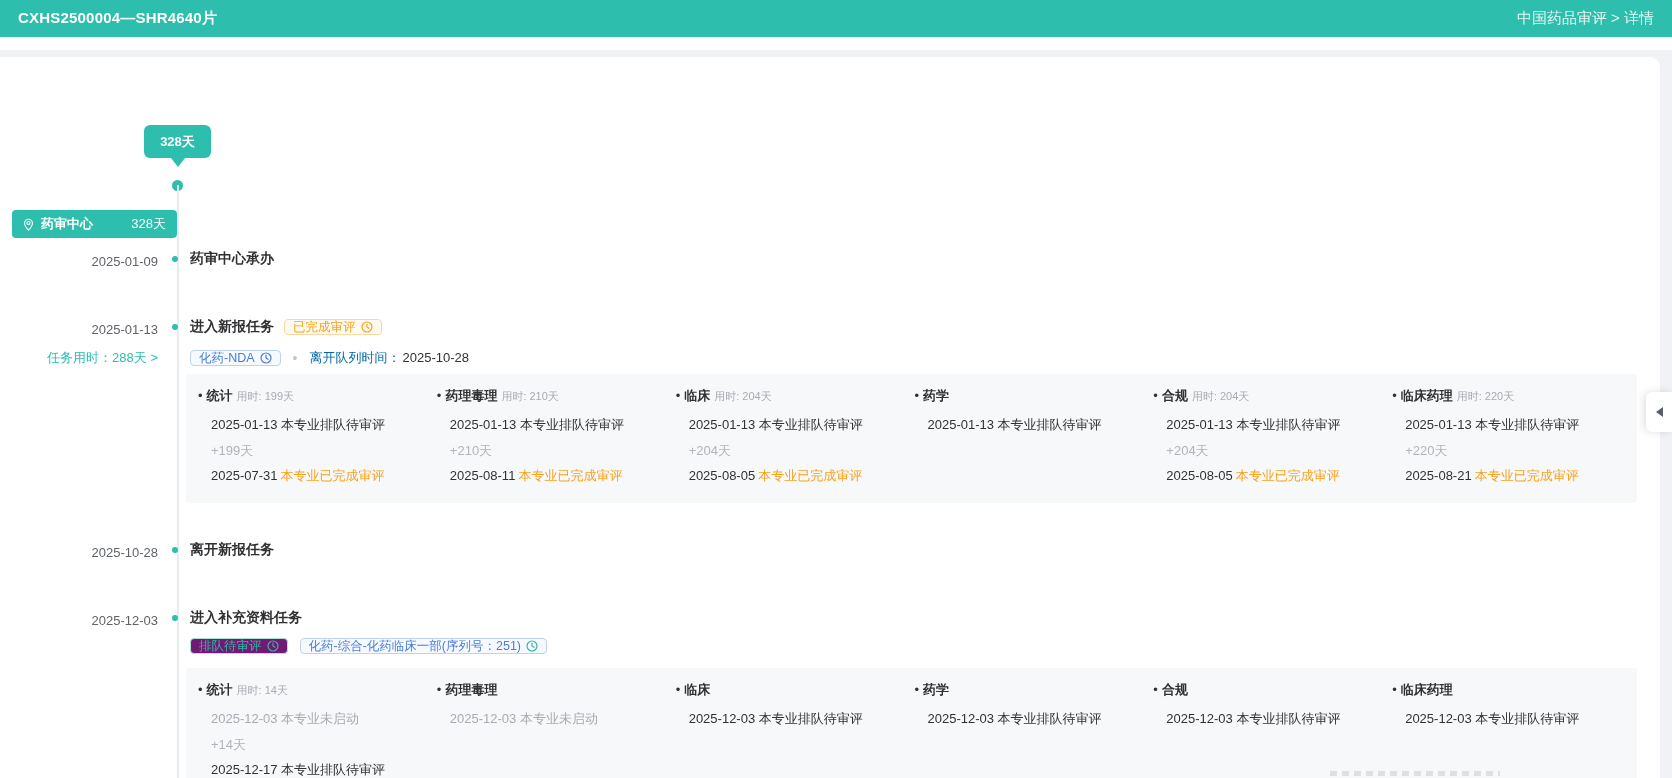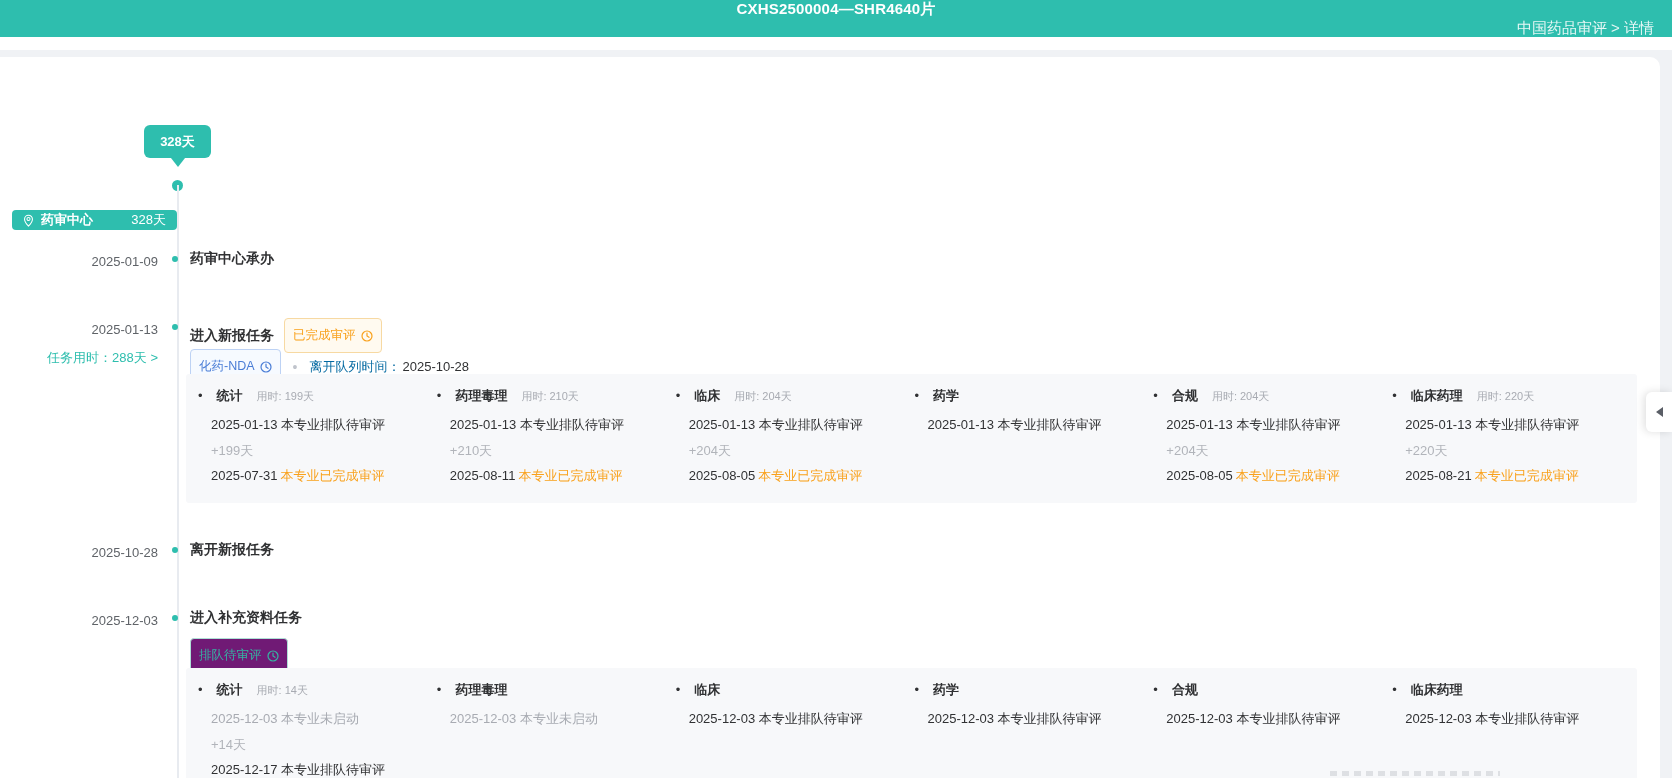--- a/index.html
+++ b/index.html
@@ -1,60 +1,60 @@
 <!DOCTYPE html>
 <html><head>
 <meta charset="utf-8">
 <style>
   * { margin:0; padding:0; box-sizing:border-box; }
   html,body { width:1672px; height:778px; }
   body { font-family:"Liberation Sans","DejaVu Sans",sans-serif; background:#f0f2f5; position:relative; overflow:hidden; }
 
-  .topbar { position:absolute; left:0; top:0; width:1672px; height:37px; background:#2ebeae; display:flex; align-items:center; padding:0 18px; z-index:5;flex-direction:column; }
+  .topbar { position:absolute; left:0; top:0; width:1672px; height:37px; background:#2ebeae; display:flex; align-items:center; padding:0 18px; z-index:5; }
   .topbar-title { color:#fff; font-size:15px; font-weight:bold; letter-spacing:.2px; }
   .breadcrumb { margin-left:auto; color:rgba(255,255,255,.88); font-size:15px; cursor:pointer; }
 
   .subbar { position:absolute; left:0; top:37px; width:1672px; height:13px; background:#fff; }
 
   .panel { position:absolute; left:0; top:57px; width:1660px; height:721px; background:#fff; border-top-right-radius:10px; }
   .panel-toolbar { height:43px; display:flex; align-items:center; padding:0 10px 0 16px; border-bottom:1px solid #f0f1f4; }
   .panel-title { font-size:14px; font-weight:bold; color:#303133; }
   .btn-download { margin-left:auto; background:#2ebeae; color:#fff; border:none; border-radius:4px; height:26px; padding:0 15px; font-size:13px; font-weight:bold; cursor:pointer; font-family:inherit; }
 
   .bubble { position:absolute; left:144px; top:68px; width:67px; height:33px; background:#2ebeae; border-radius:6px; color:#fff; font-size:13px; font-weight:bold; display:flex; align-items:center; justify-content:center; }
   .bubble::after { content:""; position:absolute; top:100%; left:50%; margin-left:-7px; border:7px solid transparent; border-top:9px solid #2ebeae; }
   .top-dot { position:absolute; left:172px; top:123px; width:11px; height:11px; border-radius:50%; background:#2ebeae; }
   .tl-line { position:absolute; left:177px; top:128px; width:2px; height:593px; background:#e8ebf0; }
 
-  .org-badge { position:absolute; left:12px; top:153px; width:165px; height:20px; background:#2ebeae; border-radius:4px; color:#fff; display:flex; align-items:center; gap:7px; padding:0 11px; font-size:13px; }
+  .org-badge { position:absolute; left:12px; top:153px; width:165px; height:28px; background:#2ebeae; border-radius:4px; color:#fff; display:flex; align-items:center; gap:7px; padding:0 11px; font-size:13px; }
   .org-name { font-weight:bold; }
   .org-days { margin-left:auto; }
 
   .event { position:absolute; left:0; width:1660px; }
   .ev-date { position:absolute; left:0; top:1px; width:158px; text-align:right; font-size:13px; color:#5f6368; }
   .ev-dot { position:absolute; left:172px; top:3px; width:6px; height:6px; background:#fff; border:3px solid #2ebeae; border-radius:50%; }
   .ev-head { position:absolute; left:190px; top:-3px; display:flex; align-items:center; gap:10px; }
   .ev-title { font-size:14px; font-weight:bold; color:#303133; }
 
-  .badge { display:inline-flex; align-items:center; gap:5px; height:35px; padding:0 8px; border-radius:4px; font-size:12.5px; border:1px solid; background:#fff; cursor:pointer; }
+  .badge { display:inline-flex; align-items:center; gap:5px; height:16px; padding:0 8px; border-radius:4px; font-size:12.5px; border:1px solid; background:#fff; cursor:pointer; }
   .badge-orange { color:#f9a11c; border-color:#f7d9a2; background:#fffaf0; }
   .badge-blue   { color:#4a7dd6; border-color:#bdd2f4; background:#f6faff; }
   .badge-teal   { color:#35b5a2; border-color:#aee0d6; background:#701a75; }
   .ck { flex:0 0 auto; }
   .ck-green { color:#35b5a2; }
 
   .ev-duration { position:absolute; left:0; top:28px; width:158px; text-align:right; font-size:13px; color:#2ebeae; cursor:pointer; }
   .tags-row { position:absolute; left:190px; display:flex; align-items:center; gap:12px; font-size:13px; }
   .dot-sep::before { content:"•"; color:#c0c4cc; font-size:14px; }
   .queue-label { color:#0369a1; }
   .queue-value { color:#303133; margin-left:2px; }
 
   .grid { position:absolute; left:186px; width:1451px; background:#f7f8fa; border-radius:3px; display:grid; grid-template-columns:repeat(6,1fr); padding:13px 6px 10px 12px; }
   .col { padding-right:10px; }
-  .col-head { display:flex; align-items:baseline; gap:14px; margin-bottom:11px; font-size:13px; }
+  .col-head { display:flex; align-items:baseline; gap:4px; margin-bottom:11px; font-size:13px; }
   .col-head::before { content:"•"; color:#303133; font-size:13px; }
   .sp-name { font-weight:bold; color:#303133; }
   .sp-dur { font-size:11px; color:#a8abb2; }
   .sp-line { font-size:13px; color:#303133; margin-bottom:8px; padding-left:13px; white-space:nowrap; }
   .sp-line.muted { color:#a8abb2; }
   .sp-delta { font-size:13px; color:#b1b4ba; margin-bottom:7px; padding-left:13px; }
   .done-st { color:#f9a11c; margin-left:3px; }
 
   .collapse-tab { position:absolute; left:1646px; top:392px; width:26px; height:40px; background:#fff; border-radius:6px 0 0 6px; box-shadow:-2px 0 8px rgba(0,0,0,.13); display:flex; align-items:center; justify-content:center; cursor:pointer; z-index:6; }
   .tri { width:0; height:0; border-top:5px solid transparent; border-bottom:5px solid transparent; border-right:7px solid #5a5e66; }
@@ -188,20 +188,27 @@
         <span class="ev-title">进入补充资料任务</span>
       </div>
     <div class="tags-row" style="top:26px;">
       <span class="badge badge-teal">
         <span>排队待审评</span>
         <svg class="ck" width="12" height="12" viewBox="0 0 12 12">
             <circle cx="6" cy="6" r="5" fill="none" stroke="currentColor" stroke-width="1.2"></circle>
             <path d="M6 3.2V6l2 1.3" fill="none" stroke="currentColor" stroke-width="1.2" stroke-linecap="round"></path>
           </svg>
       </span>
+      <span class="badge badge-blue">
+        <span>化药-综合-化药临床一部(序列号：251)</span>
+        <svg class="ck ck-green" width="12" height="12" viewBox="0 0 12 12">
+            <circle cx="6" cy="6" r="5" fill="none" stroke="currentColor" stroke-width="1.2"></circle>
+            <path d="M6 3.2V6l2 1.3" fill="none" stroke="currentColor" stroke-width="1.2" stroke-linecap="round"></path>
+          </svg>
+      </span>
     </div>
     <div class="grid" style="top:56px;">
       <div class="col">
         <div class="col-head">
             <span class="sp-name">统计</span>
             <span class="sp-dur">用时: 14天</span>
           </div>
         <div class="sp-line muted">2025-12-03 本专业未启动</div>
         <div class="sp-delta">+14天</div>
         <div class="sp-line">2025-12-17 本专业排队待审评</div>

